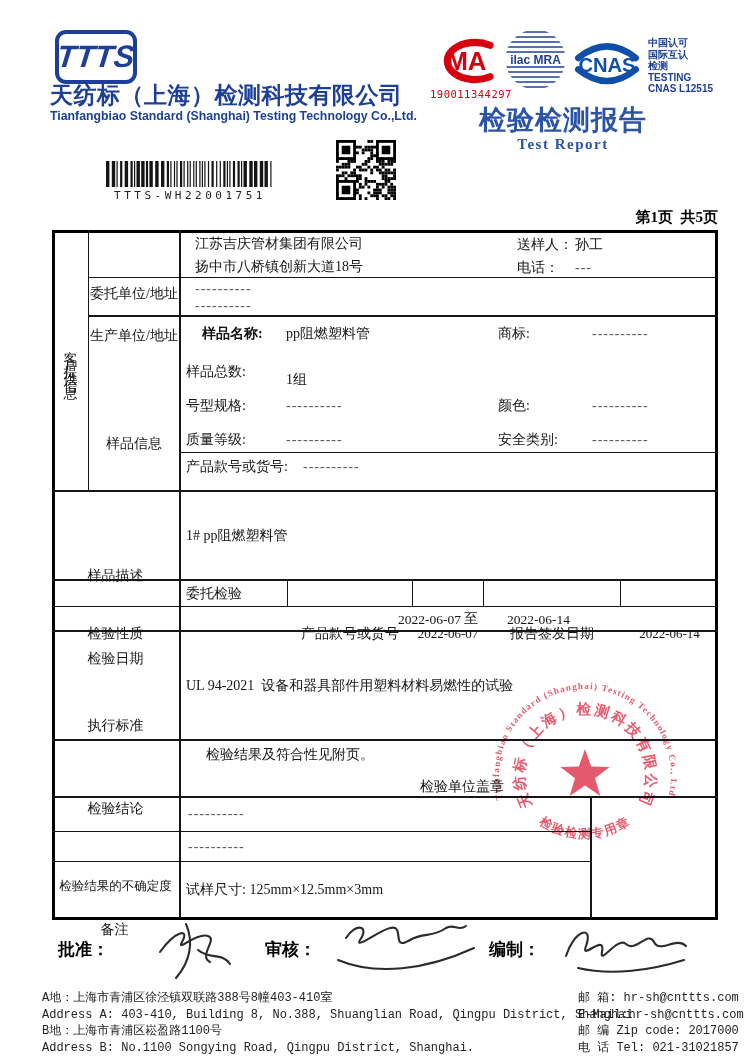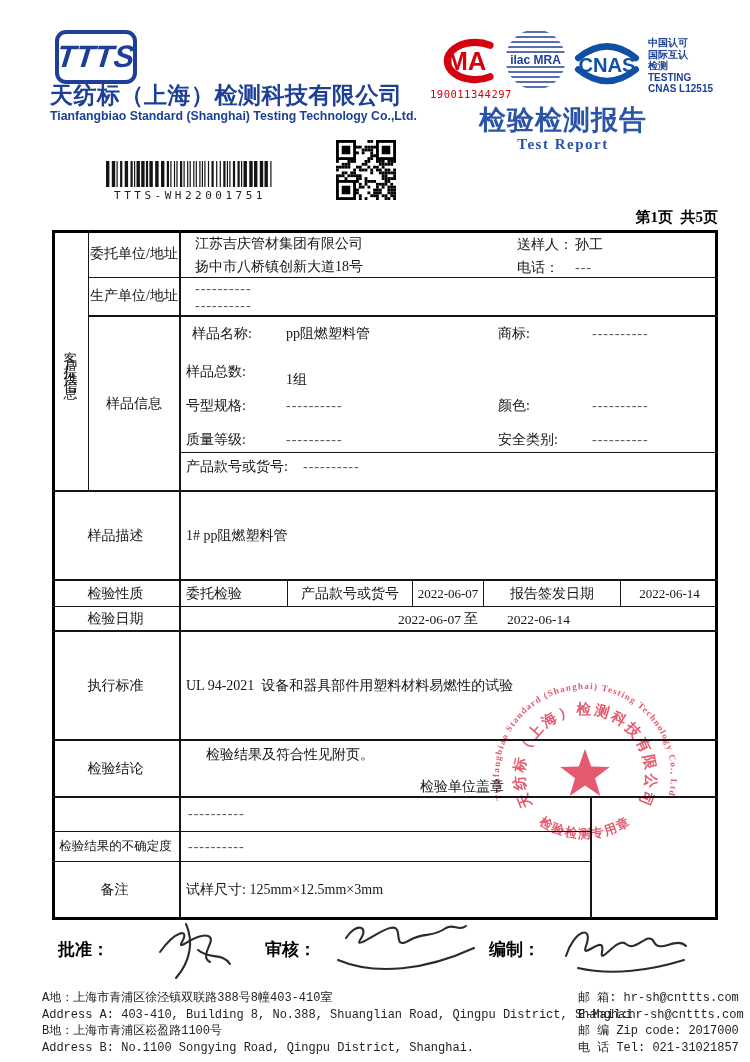--- a/index.html
+++ b/index.html
@@ -2,21 +2,21 @@
 <html><head>
 <meta charset="utf-8">
 <style>
   html,body{margin:0;padding:0;background:#ffffff;}
   .page{position:relative;width:750px;height:1062px;background:#fff;overflow:hidden;
         font-family:"Liberation Serif","DejaVu Serif",serif;color:#111;}
   .abs{position:absolute;}
   .t{position:absolute;font-size:14px;color:#151515;white-space:pre;line-height:1.2;}
   .dash{color:#5a5a5a;letter-spacing:1px;}
   .cell{position:absolute;display:flex;align-items:center;justify-content:center;
-        text-align:center;font-size:14px;color:#151515;}
+        text-align:center;font-size:14px;color:#151515;margin-top:40px;}
   .cell.small{font-size:12.5px;}
   .hl,.vl{position:absolute;background:#161616;}
   .brand{color:#1d3f96;font-family:"Liberation Sans","DejaVu Sans",sans-serif;font-weight:bold;}
   .logo-box{position:absolute;left:55px;top:30px;width:74px;height:46px;border:4px solid #1d3f96;
         border-radius:11px;display:flex;align-items:center;justify-content:center;}
   .logo-box span{font-family:"Liberation Sans",sans-serif;font-style:italic;font-weight:bold;
         font-size:31px;color:#1d3f96;letter-spacing:0px;transform:skewX(-6deg);}
   .company-cn{position:absolute;left:50px;top:80px;font-size:23px;letter-spacing:0.5px;white-space:nowrap;}
   .company-en{position:absolute;left:50px;top:109px;font-size:12.3px;white-space:nowrap;}
   .accred{position:absolute;left:648px;top:37px;font-size:10px;line-height:11.5px;
@@ -339,21 +339,21 @@
 
   <div class="t" style="left:195px;top:236px;">江苏吉庆管材集团有限公司</div>
   <div class="t" style="left:195px;top:259px;">扬中市八桥镇创新大道18号</div>
   <div class="t" style="left:517px;top:237px;">送样人：</div>
   <div class="t" style="left:575px;top:237px;">孙工</div>
   <div class="t" style="left:517px;top:260px;">电话：</div>
   <div class="t dash" style="left:575px;top:260px;">---</div>
   <div class="t dash" style="left:195px;top:281px;">----------</div>
   <div class="t dash" style="left:195px;top:298px;">----------</div>
 
-  <div class="t" style="left:192px;top:326px;">样品名称:</div>
+  <div class="t" style="left:202px;top:326px;font-weight:bold;">样品名称:</div>
   <div class="t" style="left:286px;top:326px;">pp阻燃塑料管</div>
   <div class="t" style="left:498px;top:326px;">商标:</div>
   <div class="t dash" style="left:592px;top:326px;">----------</div>
   <div class="t" style="left:186px;top:364px;">样品总数:</div>
   <div class="t" style="left:286px;top:372px;">1组</div>
   <div class="t" style="left:186px;top:398px;">号型规格:</div>
   <div class="t dash" style="left:286px;top:398px;">----------</div>
   <div class="t" style="left:498px;top:398px;">颜色:</div>
   <div class="t dash" style="left:592px;top:398px;">----------</div>
   <div class="t" style="left:186px;top:432px;">质量等级:</div>

